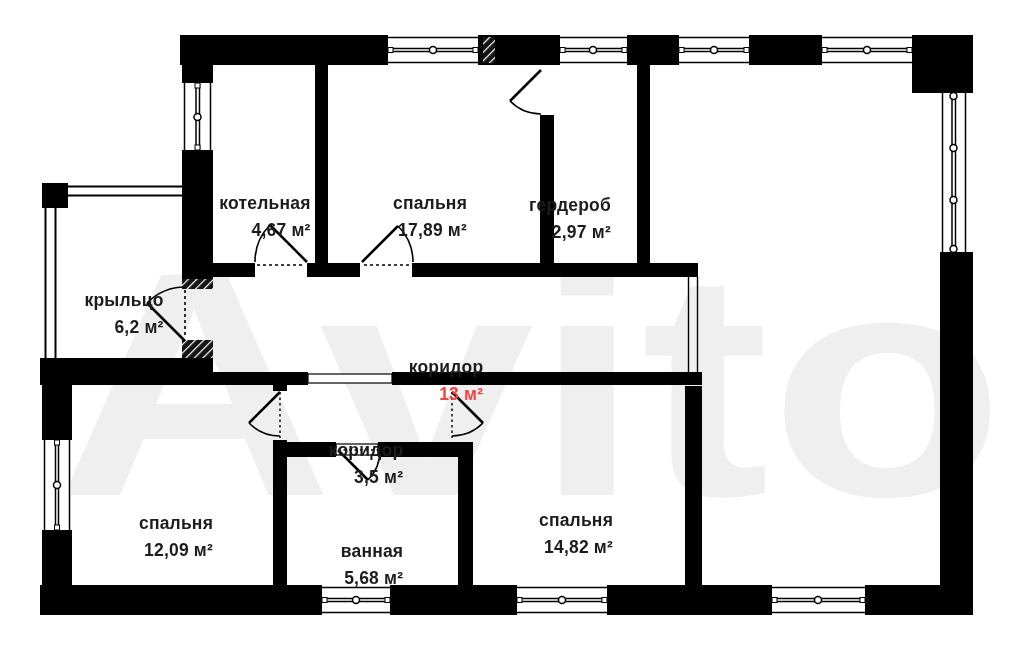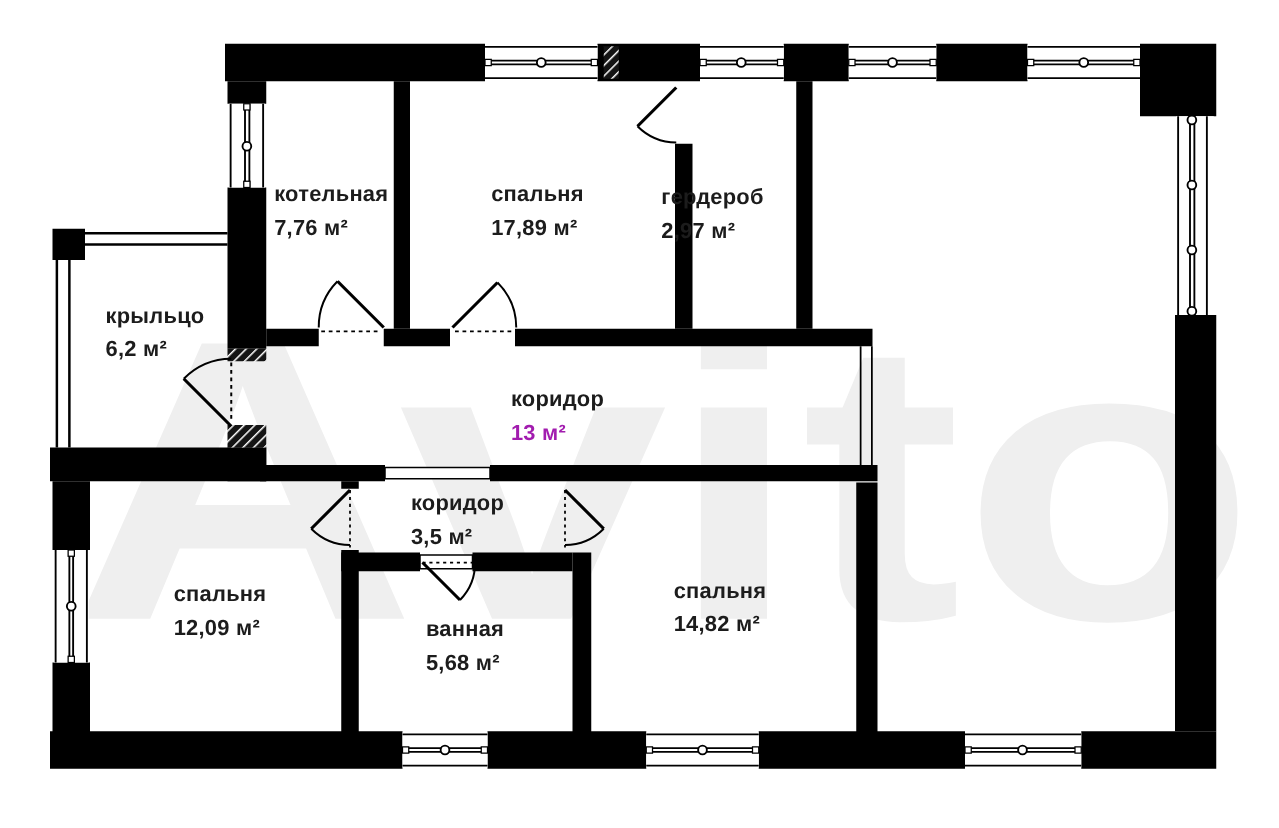--- a/index.html
+++ b/index.html
@@ -1,23 +1,23 @@
 <!DOCTYPE html>
 <html><head>
 <meta charset="utf-8">
 <style>
   html,body{margin:0;padding:0;background:#fff;}
   #stage{position:relative;width:1023px;height:662px;background:#ffffff;overflow:hidden;
          font-family:"Liberation Sans",sans-serif;}
   #plan-svg{position:absolute;left:0;top:0;}
-  .room-label{position:absolute;transform:translate(-50%,-50%);text-align:left;
+  .room-label{position:absolute;transform:translate(-50%,-50%);text-align:right;
               font-weight:bold;font-size:17.5px;line-height:27px;color:#1c1c1c;
-              white-space:nowrap;letter-spacing:0.2px;}
+              white-space:nowrap;letter-spacing:0.2px;margin-top:48px;}
   .room-label .rarea{font-size:17.5px;}
-  .room-label .muted{color:#a21caf;}
+  .room-label .muted{color:#ef4444;}
 </style>
 </head>
 <body>
 
 <div id="stage">
 
   <svg id="plan-svg" width="1023" height="662" viewBox="0 0 1023 662" xmlns="http://www.w3.org/2000/svg">
     <defs>
       <pattern id="hatch" width="6" height="6" patternUnits="userSpaceOnUse" patternTransform="rotate(45)">
         <rect width="6" height="6" fill="#141414"></rect>
@@ -238,21 +238,21 @@
       <g>
         <line x1="338" y1="450" x2="368" y2="480" stroke-width="2.5"></line>
         <path d="M380,450 A42,42 0 0 1 368,480" stroke-width="1.6"></path>
         <line x1="338" y1="450" x2="378" y2="450" stroke-width="1.4" stroke-dasharray="2.5,3"></line>
       </g>
     </g>
   </svg>
 
   <div class="room-label" style="left:265px;top:169px">
     <div class="rname">котельная</div>
-    <div class="rarea">7,76 м²</div>
+    <div class="rarea">4,67 м²</div>
   </div>
   <div class="room-label" style="left:430px;top:169px">
     <div class="rname">спальня</div>
     <div class="rarea">17,89 м²</div>
   </div>
   <div class="room-label" style="left:570px;top:171px">
     <div class="rname">гердероб</div>
     <div class="rarea">2,97 м²</div>
   </div>
   <div class="room-label" style="left:813px;top:281px">

